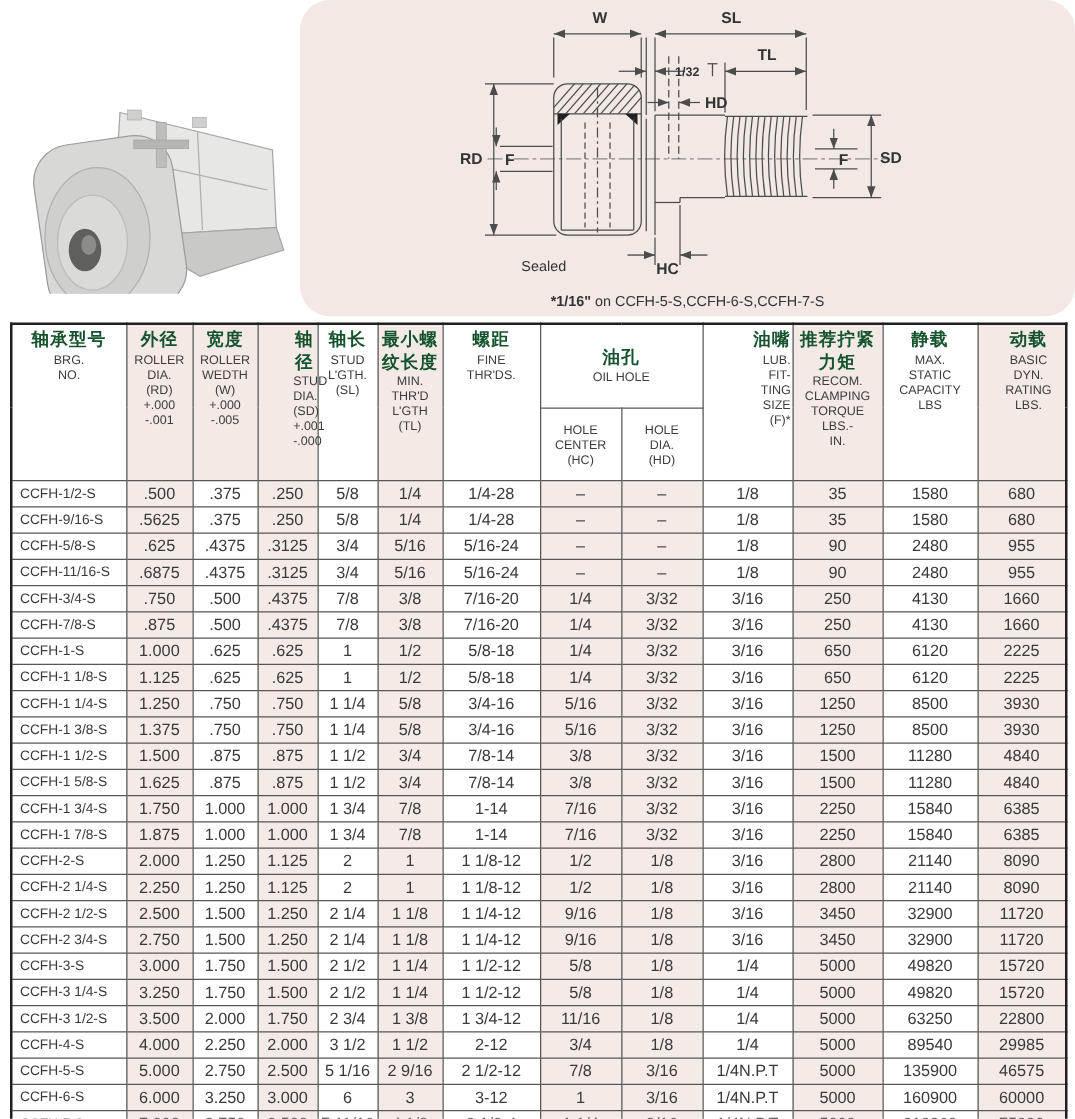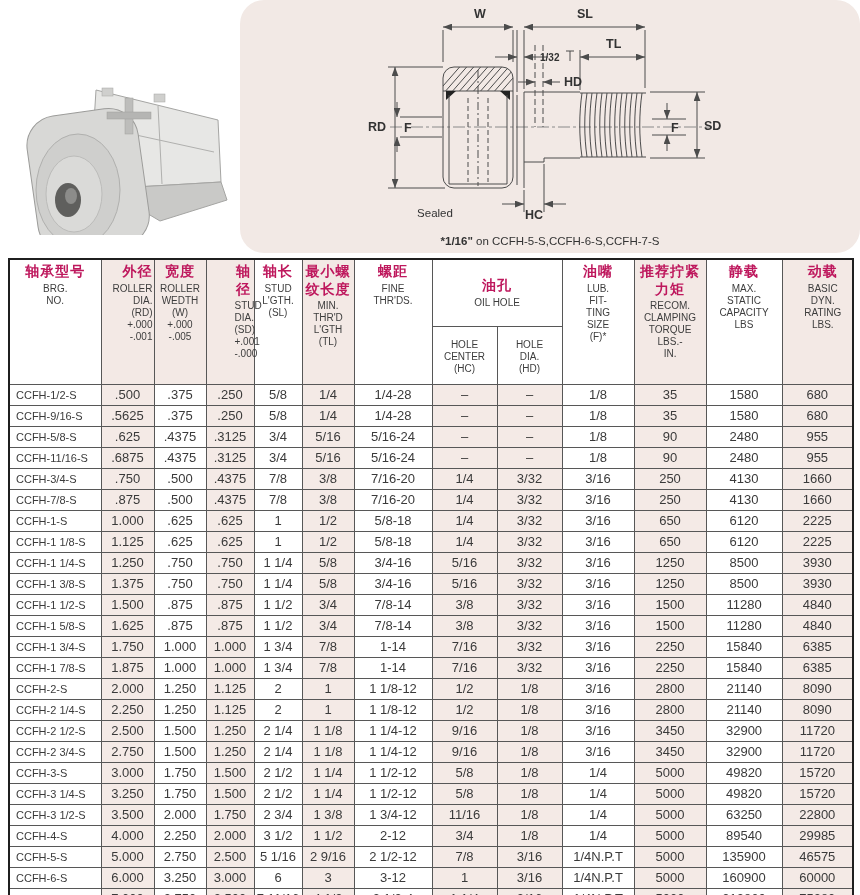--- a/index.html
+++ b/index.html
@@ -19,21 +19,21 @@
     border:2px solid #1f1f1f;
   }
   #spec-table th,#spec-table td{border:1px solid #575757;}
   #spec-table th{
     padding:3px 1px 2px 1px;vertical-align:top;font-weight:normal;
     background:#ffffff;text-align:center;
   }
   #spec-table th.hdr-shade{background:#f3e9e5;}
   #spec-table th.group-th{vertical-align:middle;padding:17px;}
   #spec-table th.sub-th{vertical-align:middle;}
-  .cn{font-size:14px;font-weight:bold;color:#be185d;white-space:pre-line;line-height:1.25;letter-spacing:1px;}
+  .cn{font-size:14px;font-weight:bold;color:#14532d;white-space:pre-line;line-height:1.25;letter-spacing:1px;}
   .en{font-size:10px;color:#3d3d3d;white-space:pre-line;line-height:1.2;margin-top:2px;letter-spacing:0;}
   #spec-table td{
     height:20px;font-size:13px;text-align:center;padding:0 2px;
     background:#ffffff;color:#3a3a3a;white-space:nowrap;
   }
   #spec-table td.shade{background:#f4eae6;}
   #spec-table td.name-col{text-align:left;padding-left:6px;font-size:11px;}
   .dimtext{font-weight:bold;font-size:12.5px;fill:#333;font-family:"Liberation Sans",sans-serif;}
   .smalltext{font-weight:bold;font-size:10px;fill:#333;font-family:"Liberation Sans",sans-serif;}
   .notetext{font-size:11.5px;fill:#333;font-family:"Liberation Sans",sans-serif;}
@@ -210,21 +210,21 @@
       <col style="width: 76px;">
       <col style="width: 71px;">
     </colgroup>
   <thead>
       <tr>
         <th rowspan="2" style="height: 96px;">
           <div class="cn">轴承型号</div>
           <div class="en">BRG.
 NO.</div>
         </th>
-        <th class="hdr-shade" rowspan="2" style="height: 96px; text-align: right;">
+        <th class="hdr-shade" rowspan="2" style="height: 96px;">
           <div class="cn">外径</div>
           <div class="en">ROLLER
 DIA.
 (RD)
 +.000
 -.001</div>
         </th>
         <th class="hdr-shade" rowspan="2" style="height: 96px;">
           <div class="cn">宽度</div>
           <div class="en">ROLLER
@@ -257,21 +257,21 @@
         </th>
         <th rowspan="2" style="height: 96px;">
           <div class="cn">螺距</div>
           <div class="en">FINE
 THR'DS.</div>
         </th>
         <th class="group-th" colspan="2">
           <div class="cn">油孔</div>
           <div class="en">OIL HOLE</div>
         </th>
-        <th rowspan="2" style="height: 96px;">
+        <th rowspan="2" style="height: 96px; text-align: right;">
           <div class="cn">油嘴</div>
           <div class="en">LUB.
 FIT-
 TING
 SIZE
 (F)*</div>
         </th>
         <th class="hdr-shade" rowspan="2" style="height: 96px;">
           <div class="cn">推荐拧紧
 力矩</div>

